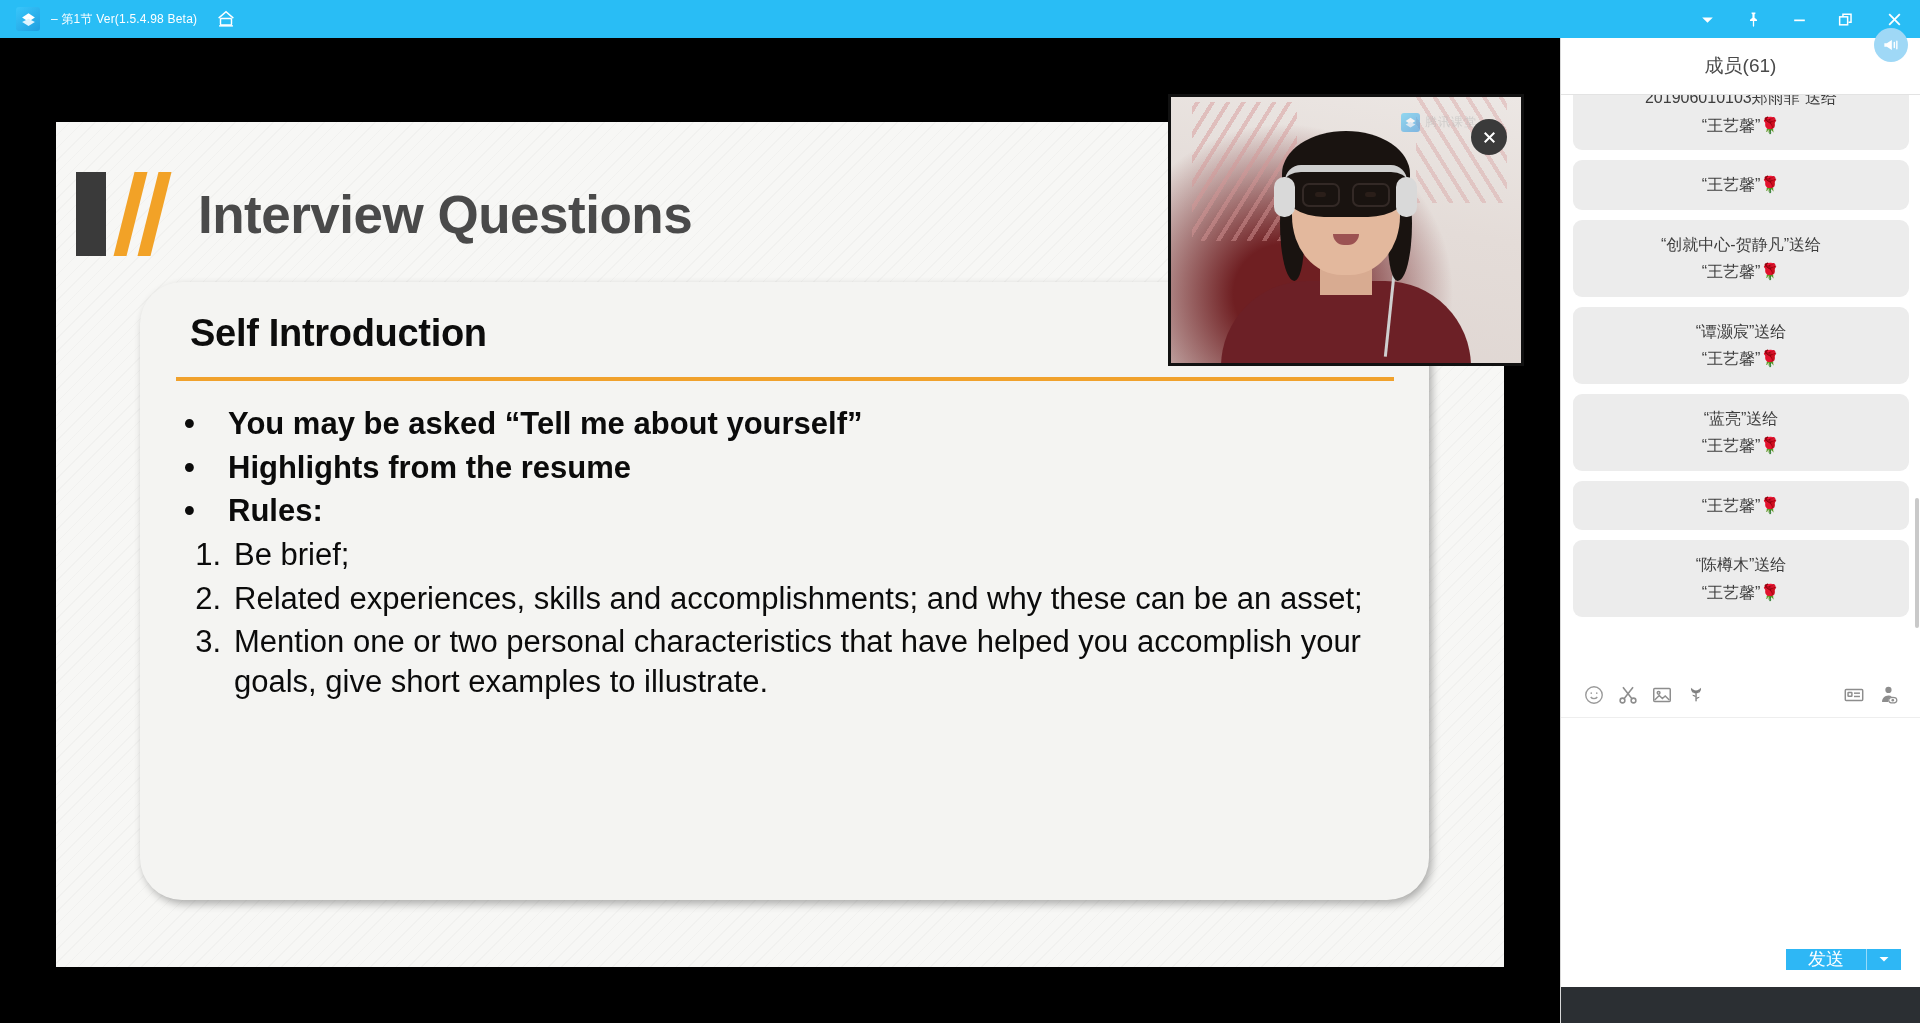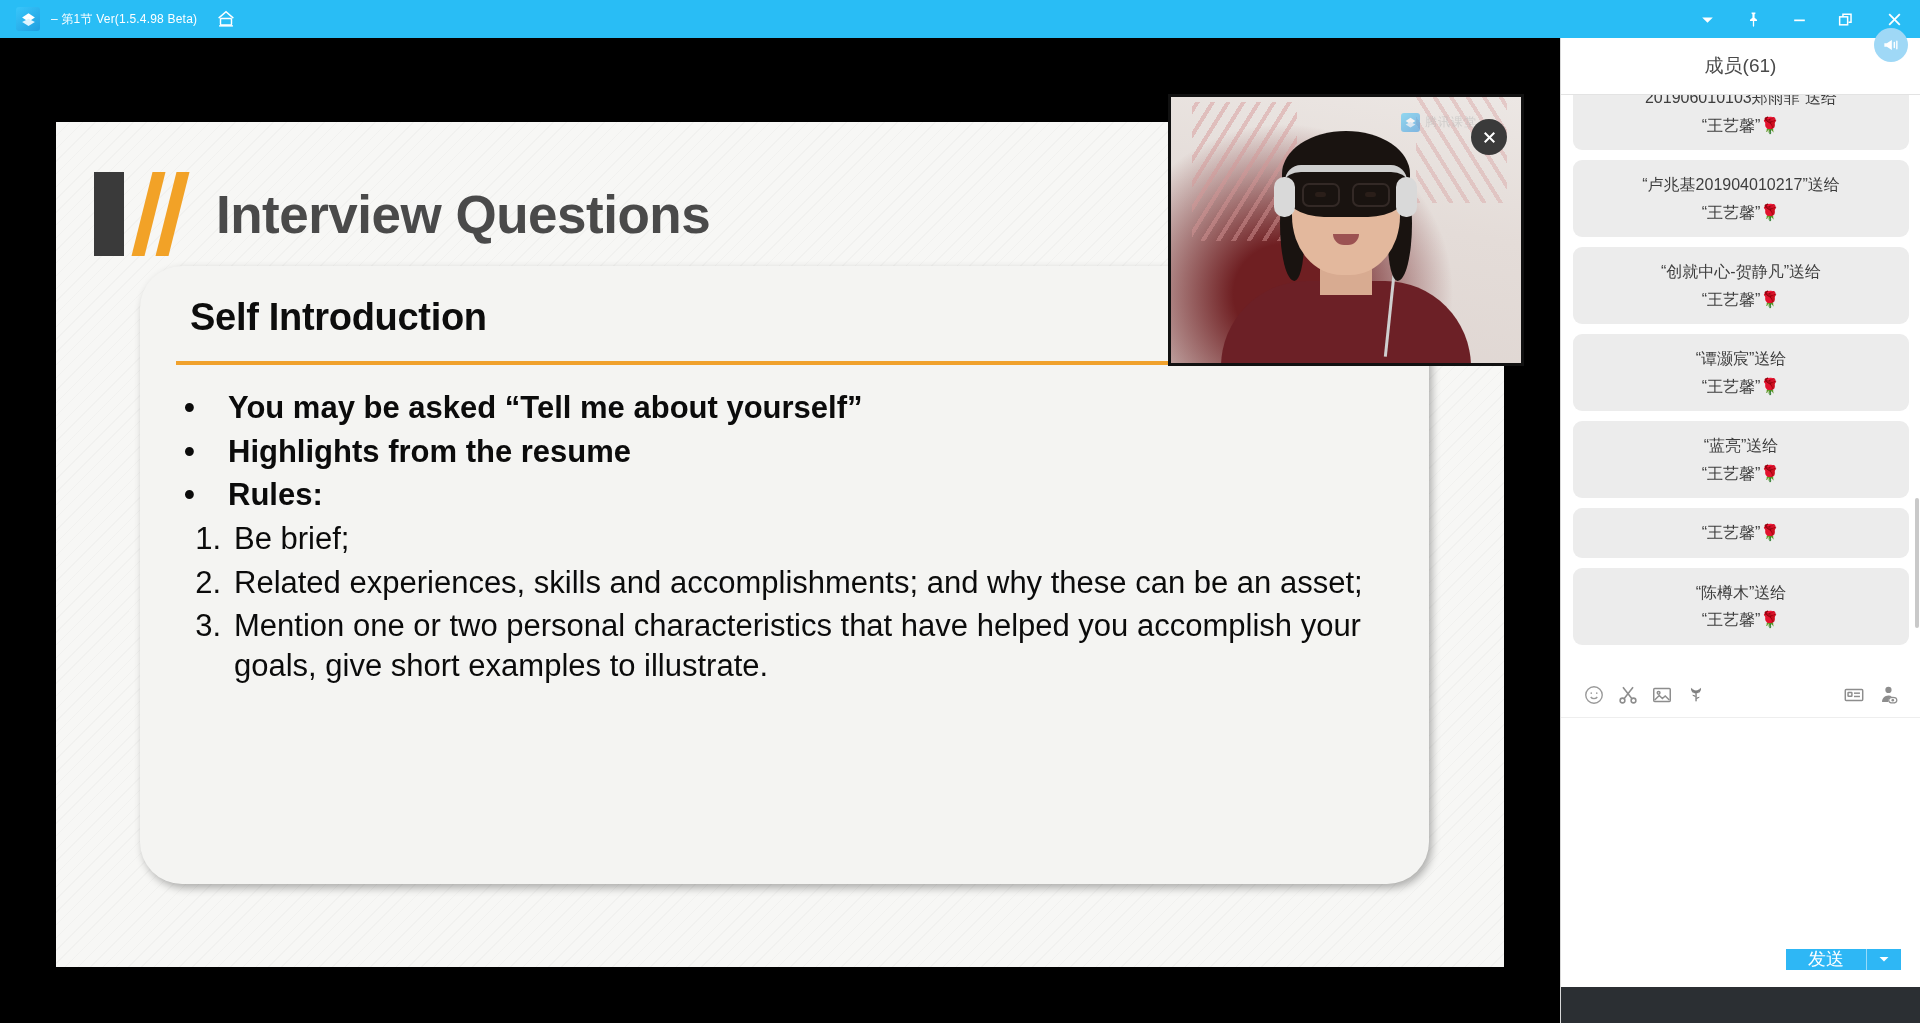--- a/index.html
+++ b/index.html
@@ -42,37 +42,37 @@
   }
   .slide {
     position: absolute; left: 56px; top: 84px; width: 1448px; height: 845px;
     background: #f7f7f5;
     background-image: repeating-linear-gradient(
         -45deg, rgba(0,0,0,0.022) 0px, rgba(0,0,0,0.022) 1px,
         rgba(0,0,0,0) 1px, rgba(0,0,0,0) 9px);
     overflow: hidden;
   }
   .slide-title-row {
-    position: absolute; left: 38px; top: 50px; display: flex; align-items: center;
+    position: absolute; left: 20px; top: 50px; display: flex; align-items: center;
   }
   .bar-dark { width: 30px; height: 84px; background: #3a3a3a; }
   .bar-slashes { position: relative; width: 56px; height: 84px; margin-left: 14px; }
   .bar-slashes i {
     position: absolute; top: 0; width: 13px; height: 84px; background: #f2a227;
     transform: skewX(-14deg);
   }
   .bar-slashes i:nth-child(1) { left: 4px; }
   .bar-slashes i:nth-child(2) { left: 28px; }
   .slide-title {
     margin-left: 22px; font-size: 53px; font-weight: bold; color: #4a4a4a;
     letter-spacing: -0.5px; white-space: nowrap;
   }
 
   .card {
-    position: absolute; left: 84px; top: 144px; width: 1289px; height: 618px;
+    position: absolute; left: 84px; top: 160px; width: 1289px; height: 618px;
     background: #f4f4f2; border-radius: 42px;
     box-shadow: 3px 4px 9px rgba(0,0,0,0.30);
   }
   .card-title {
     position: absolute; left: 50px; top: 30px;
     font-size: 38px; font-weight: bold; color: #0d0d0d; letter-spacing: -0.3px;
   }
   .card-rule {
     position: absolute; left: 36px; top: 95px; width: 1218px; height: 4px;
     background: #f0a12c;
@@ -375,21 +375,20 @@
     <div class="rp-tabs">
       <div class="rp-tab">成员(61)</div>
     </div>
 
     <div class="rp-msgs">
       <div class="msg" style="margin-top:-22px;">
         <div>201906010103郑雨菲”送给</div>
         <div><span>“王艺馨”</span><span class="rose">🌹</span></div>
       </div>
       <div class="msg">
-        <div>“卢兆基201904010217”送给</div>
         <div><span>“王艺馨”</span><span class="rose">🌹</span></div>
       </div>
       <div class="msg">
         <div>“创就中心-贺静凡”送给</div>
         <div><span>“王艺馨”</span><span class="rose">🌹</span></div>
       </div>
       <div class="msg">
         <div>“谭灏宸”送给</div>
         <div><span>“王艺馨”</span><span class="rose">🌹</span></div>
       </div>

